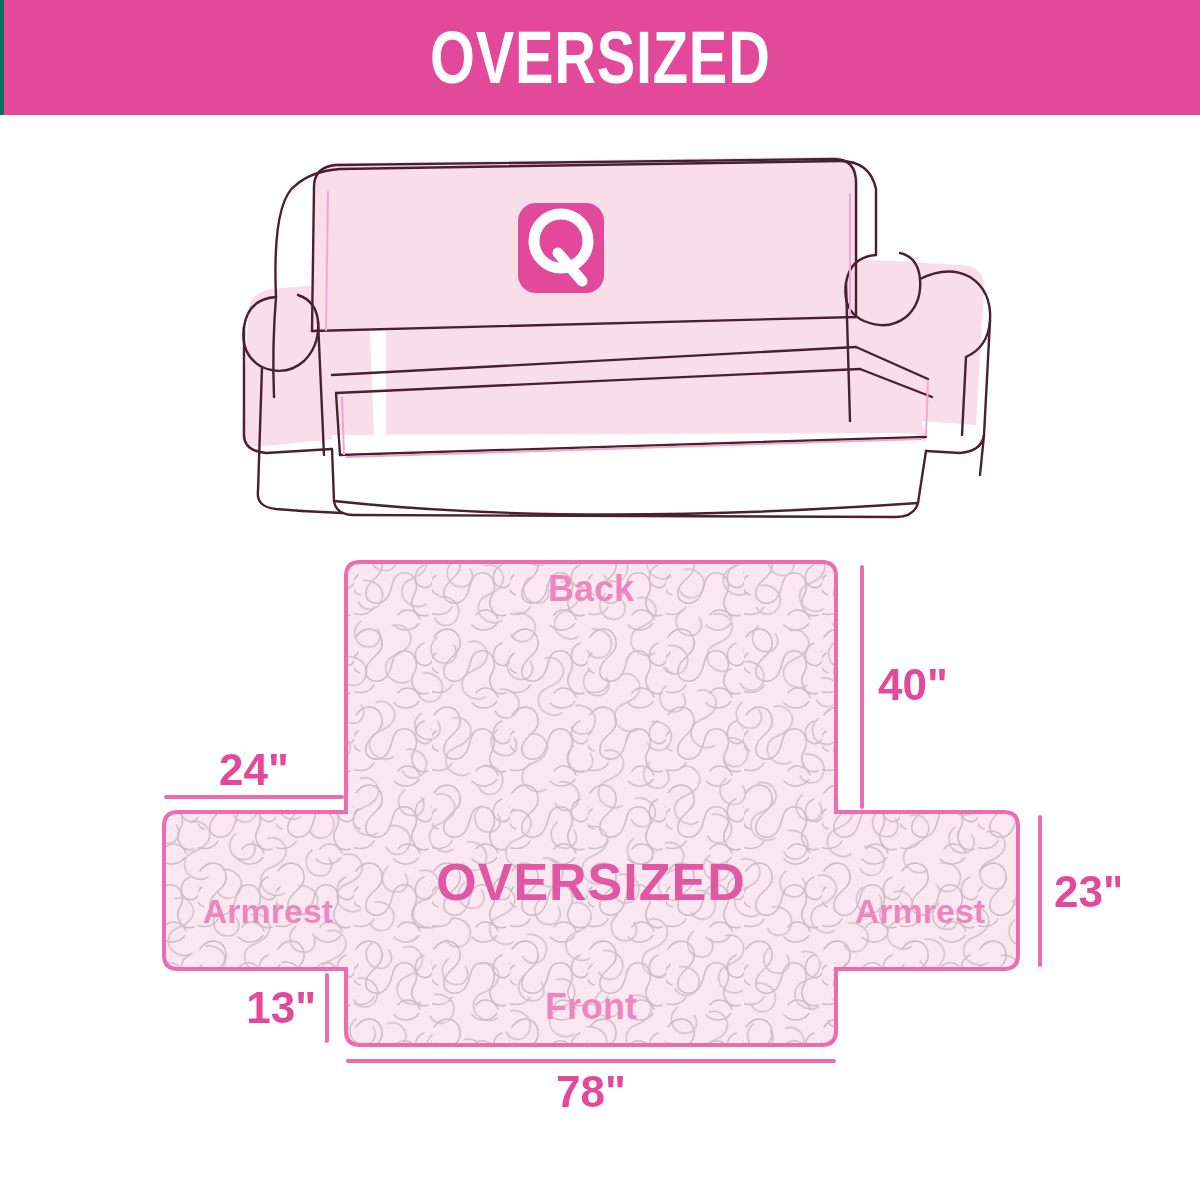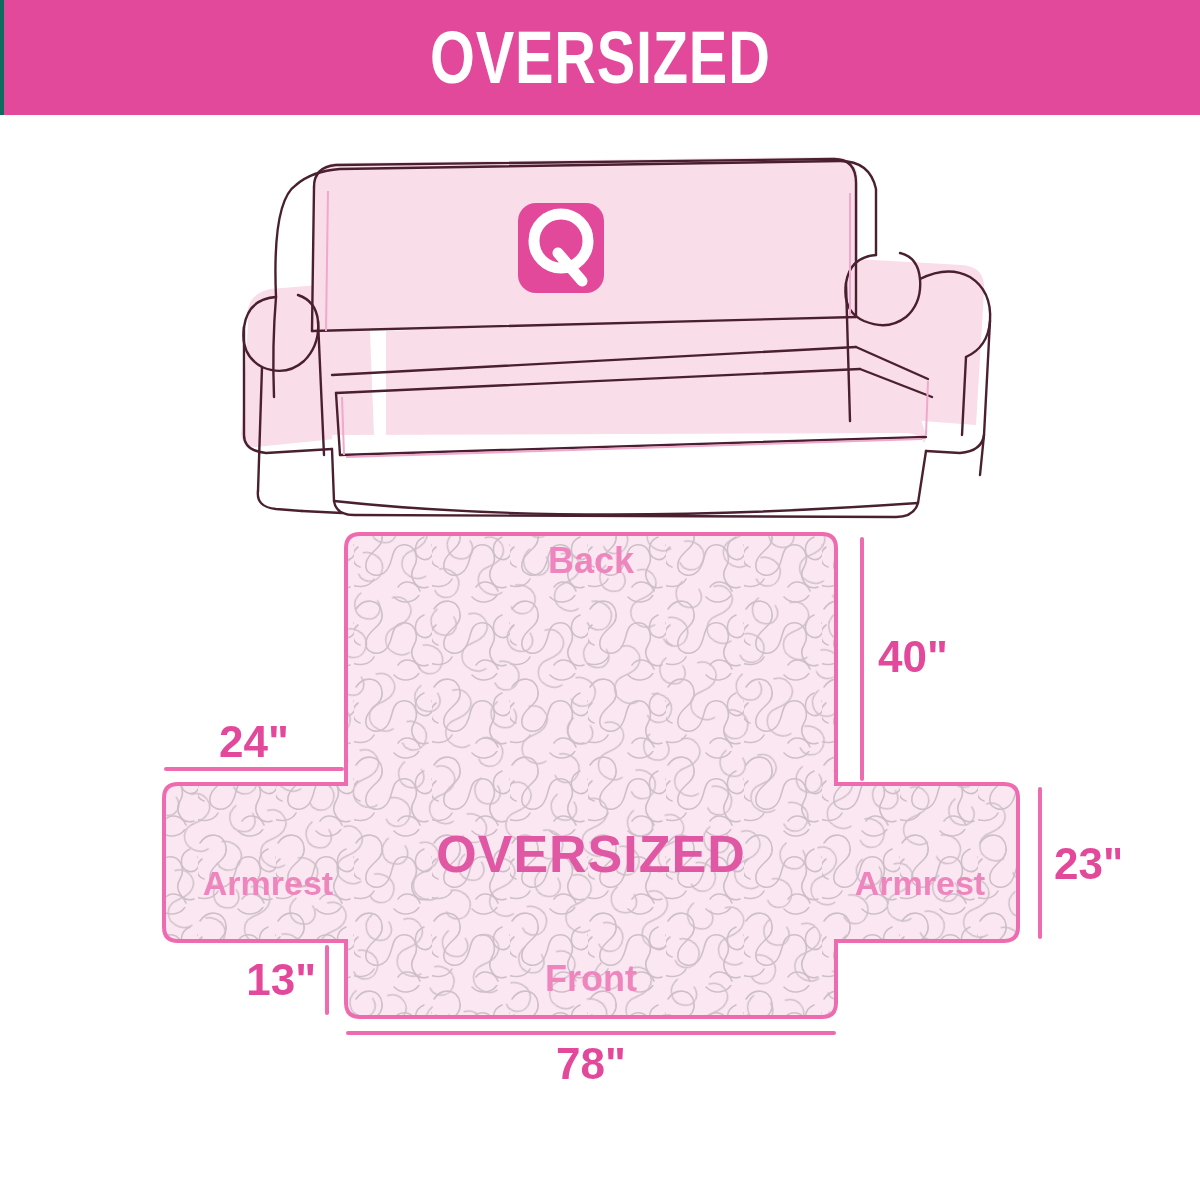--- a/index.html
+++ b/index.html
@@ -35,21 +35,21 @@
   }
 
   
   .sofa-wrap{
     position:absolute;left:236px;top:135px;width:760px;height:390px;
   }
   .sofa-svg{display:block;width:760px;height:390px;}
 
   
   .diagram-wrap{
-    position:absolute;left:120px;top:517px;width:1000px;height:610px;text-decoration:underline;
+    position:absolute;left:120px;top:545px;width:1000px;height:610px;text-decoration:underline;
   }
   .diagram-svg{display:block;width:1000px;height:610px;}
 
   .dim-text{
     font-family:"Liberation Sans",sans-serif;
     font-weight:700;
     fill:#e2499a;
   }
   .panel-text{
     font-family:"Liberation Sans",sans-serif;

